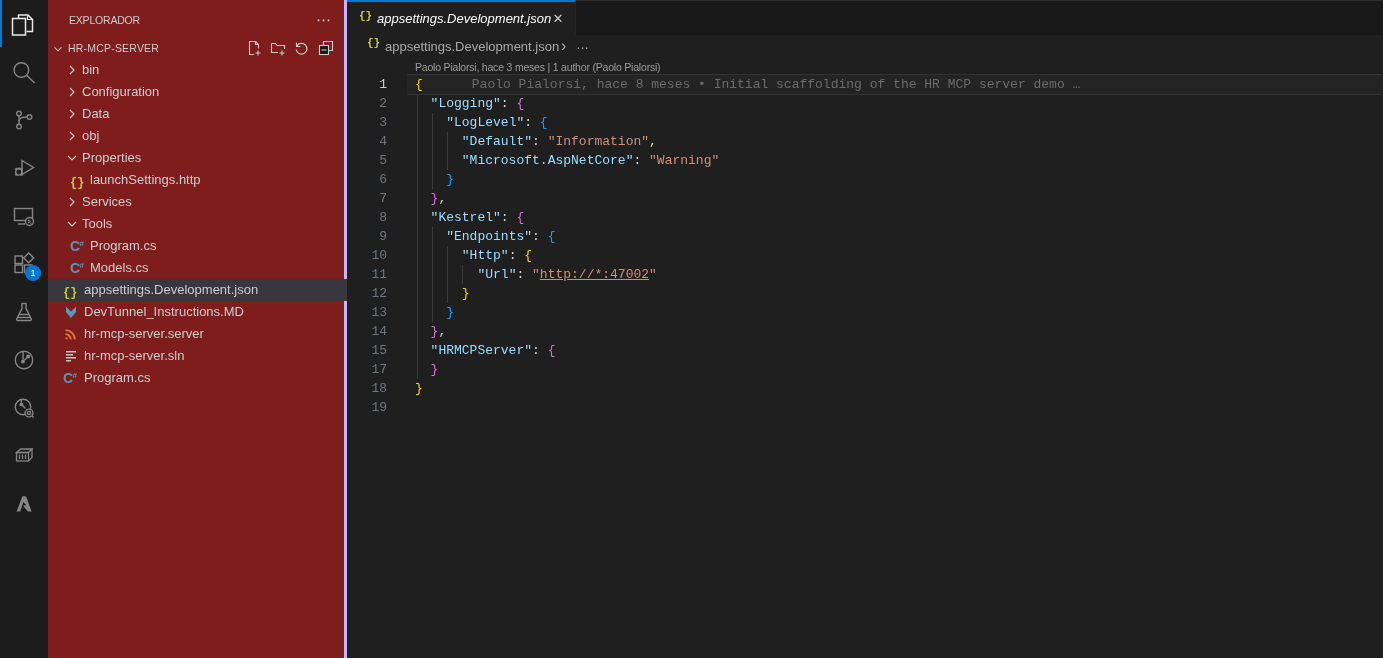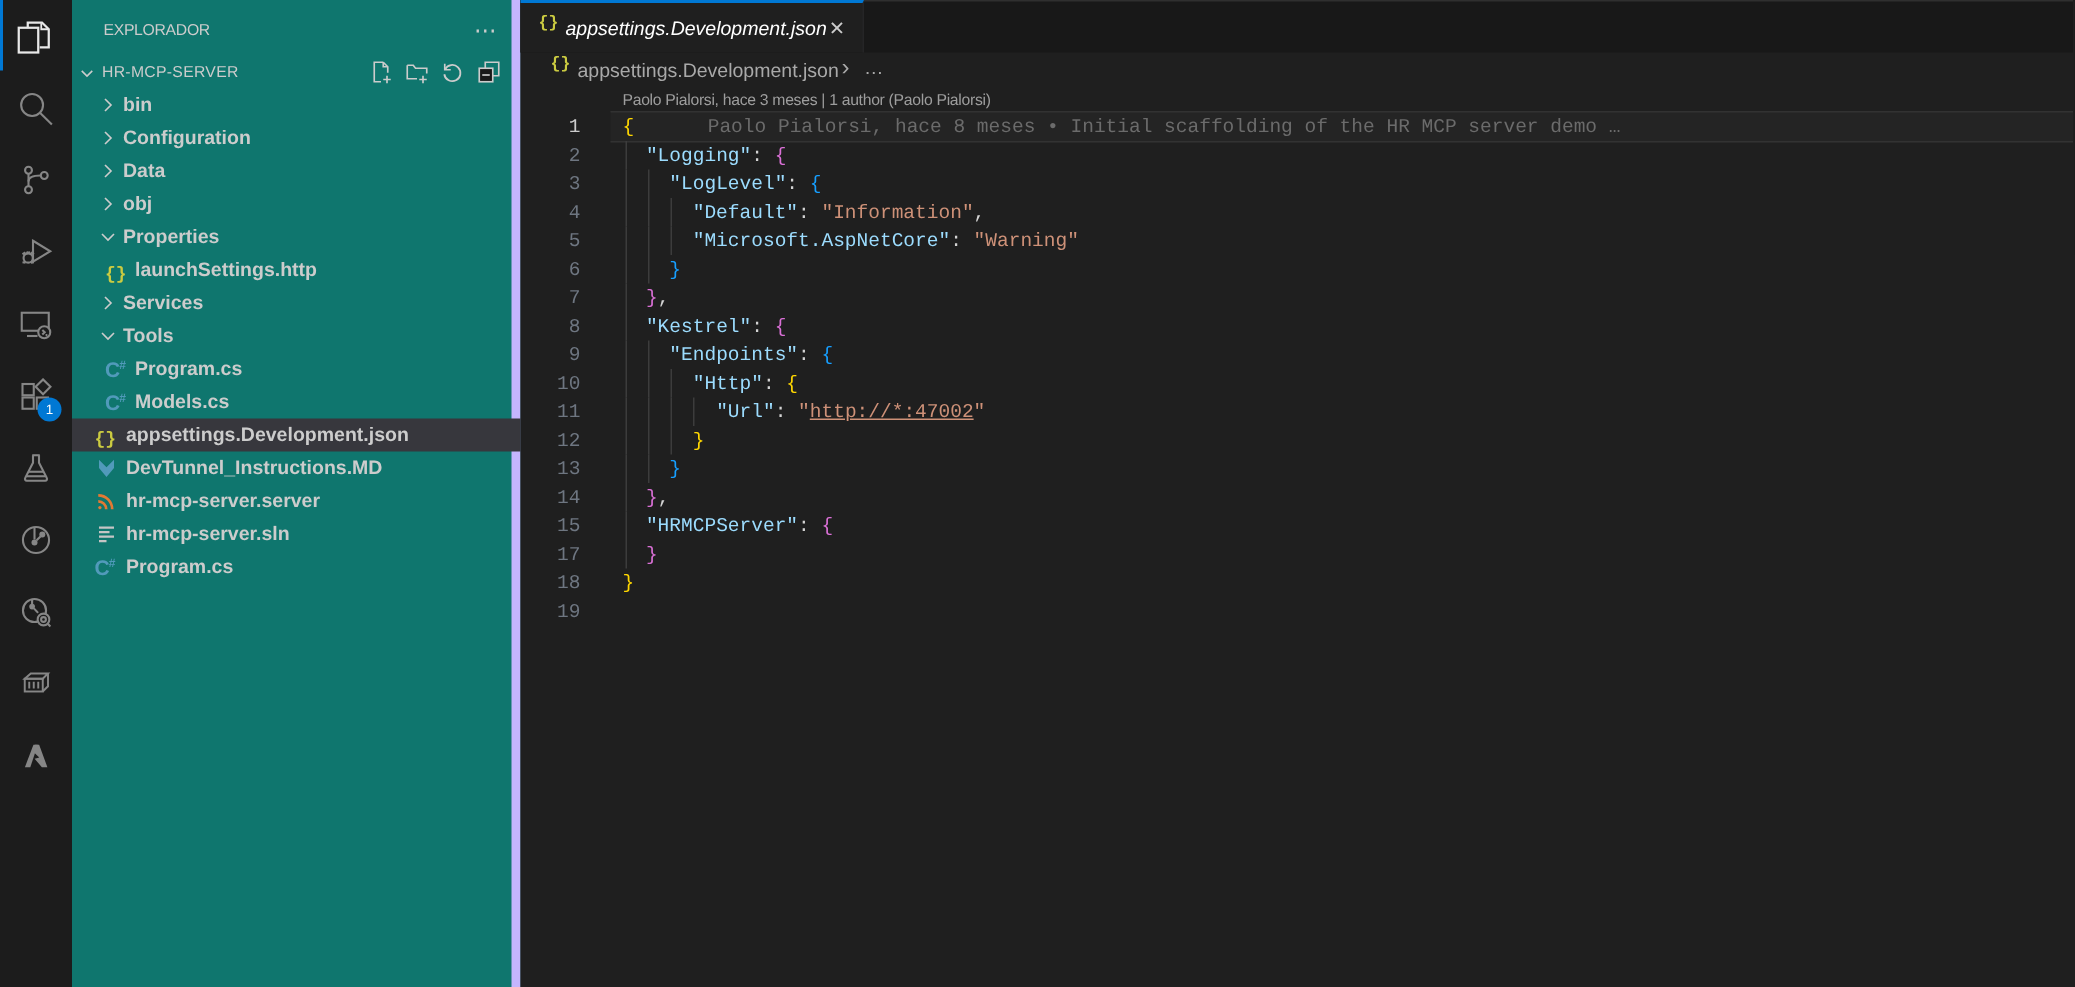--- a/index.html
+++ b/index.html
@@ -9,30 +9,30 @@
 
   
   #activitybar { position:absolute; left:0; top:0; width:48px; height:658px; background:#1c1c1c; }
   .abitem { position:absolute; left:0; width:48px; height:48px; }
   .abitem svg { position:absolute; left:12px; top:12px; }
   #ab-active-border { position:absolute; left:0; top:0; width:2px; height:47px; background:#0078d4; }
   .badge { position:absolute; left:25px; top:265px; width:16px; height:16px; border-radius:50%;
     background:#0078d4; color:#fff; font-size:9px; line-height:16px; text-align:center; }
 
   
-  #sidebar { position:absolute; left:48px; top:0; width:299px; height:658px; background:#0f766e;
-    border-right:6px solid #c4b5fd; color:#cccccc; }
+  #sidebar { position:absolute; left:48px; top:0; width:299px; height:658px; background:#7f1d1d;
+    border-right:3px solid #c4b5fd; color:#cccccc; }
   #sb-title { position:absolute; left:0; top:0; width:100%; height:35px; }
   #sb-title .t { position:absolute; left:21px; top:14px; font-size:10.5px; letter-spacing:-0.2px; color:#cccccc; }
   #sb-title .dots { position:absolute; left:268px; top:11px; font-size:15px; color:#cccccc; letter-spacing:1px;}
   .row { position:absolute; left:0; width:299px; height:22px; line-height:22px; font-size:13px;
     white-space:nowrap; }
   .row .chev { position:absolute; top:3px; }
   .row .ficon { position:absolute; top:3px; width:16px; height:16px; }
-  .row .lbl { position:absolute; top:0;font-weight:bold; }
+  .row .lbl { position:absolute; top:0; }
   .sel { background:#37373d; }
   .jsonic { font-family:"Liberation Mono",monospace; font-weight:bold; color:#cbcb41; font-size:12px; }
   #sb-root { position:absolute; top:37px; left:0; width:299px; height:22px; }
   #sb-root .lbl { position:absolute; left:20px; top:0; line-height:22px; font-size:10.5px; font-weight:normal; letter-spacing:0.2px;}
   #sb-root .chev { position:absolute; left:3px; top:5px; }
   .hact { position:absolute; top:3px; }
 
   
   #editor { position:absolute; left:347px; top:0; width:1036px; height:658px; background:#1f1f1f; }
   #tabstrip { position:absolute; left:0; top:0; width:1035px; height:35px; background:#181818; }

